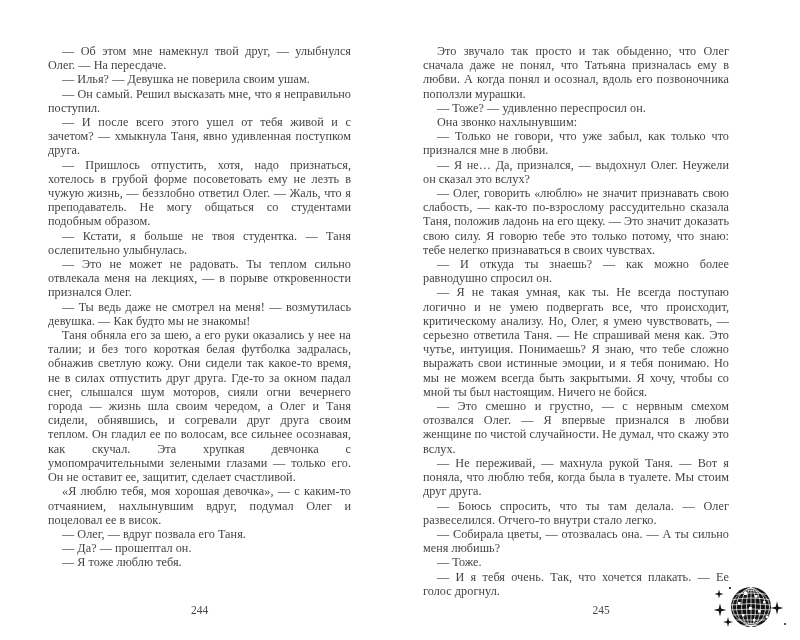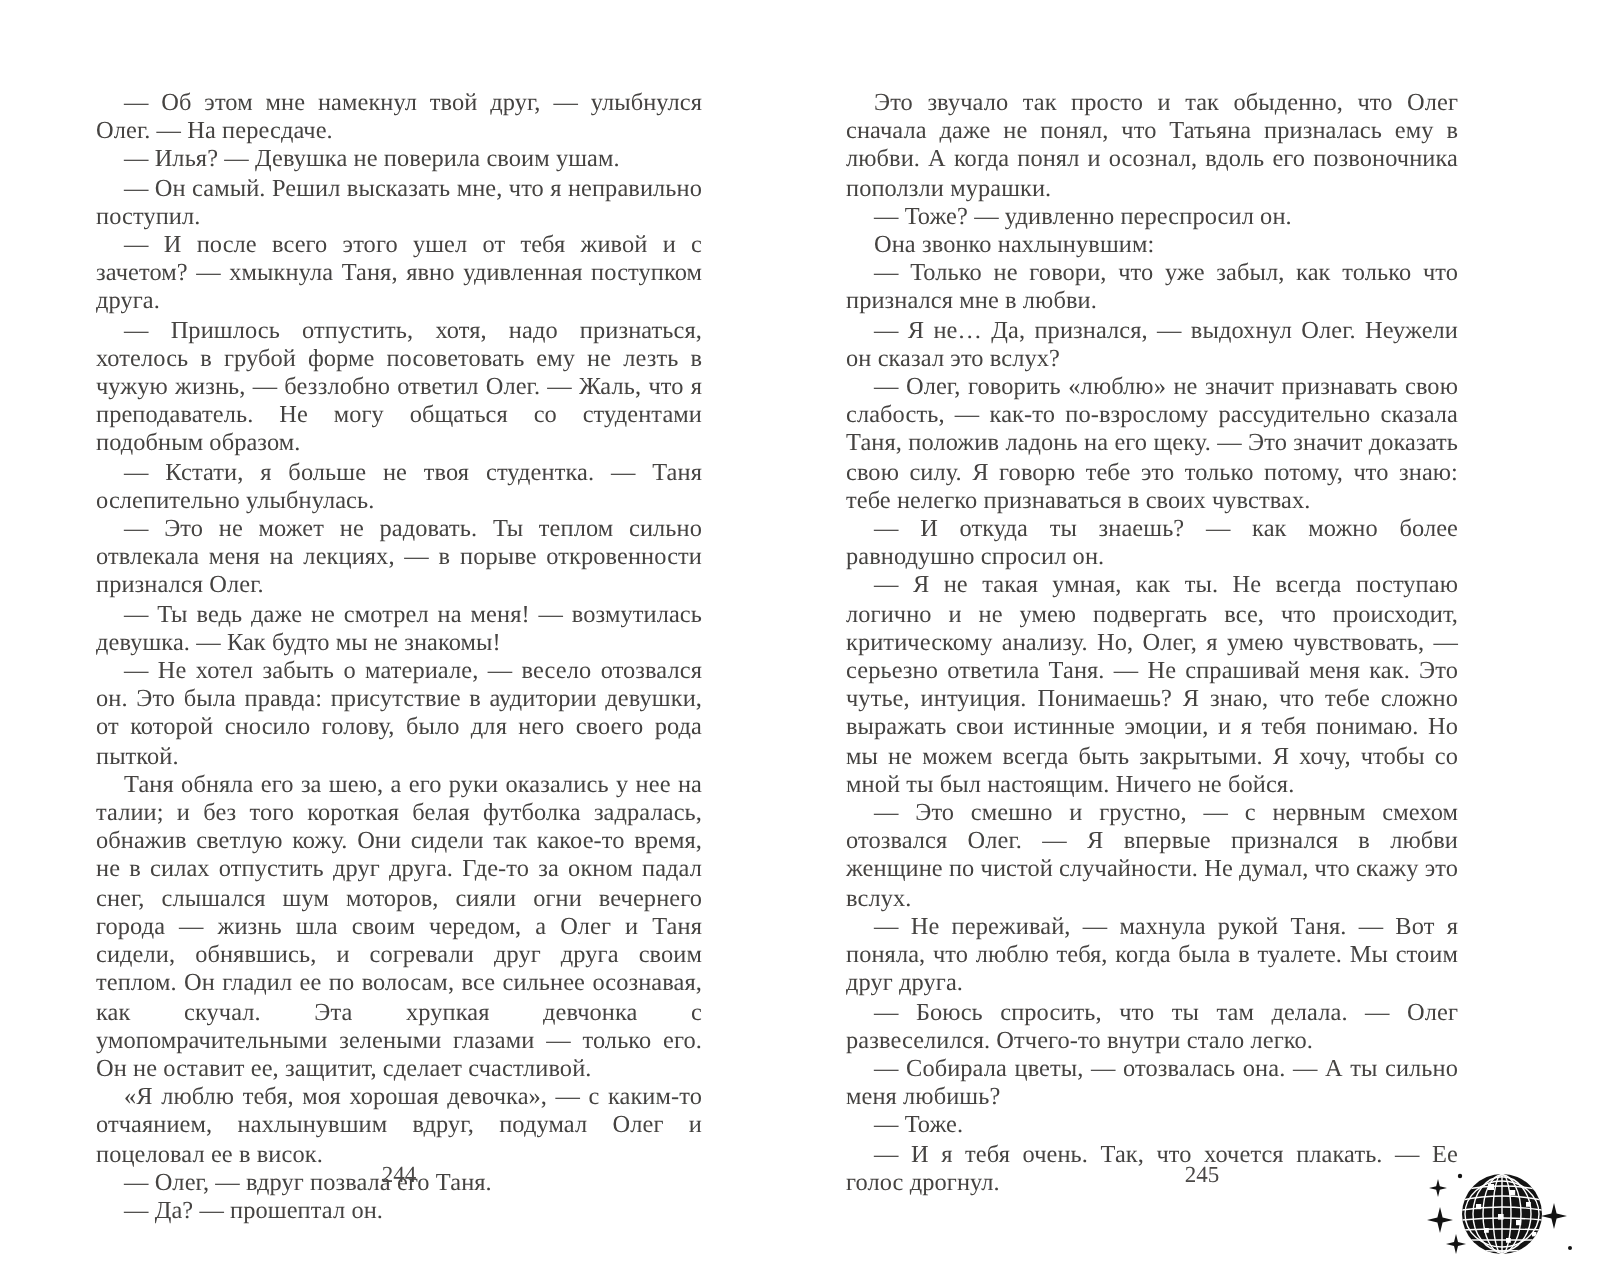--- a/index.html
+++ b/index.html
@@ -27,21 +27,21 @@
   }
   .page-col-left  { left: 48px;  width: 303px; }
   .page-col-right { left: 423px; width: 306px; }
   p.para {
     margin: 0;
     padding: 0;
     text-indent: 14px;
   }
   .page-number {
     position: absolute;
-    top: 581px;
+    top: 603px;
     font-size: 11.5px;
     line-height: 14px;
     text-align: center;
     color: #4a4846;
   }
   .page-number-left  { left: 48px;  width: 303px; }
   .page-number-right { left: 448px; width: 306px; }
   .chapter-end-ornament {
     position: absolute;
     left: 700px;
@@ -55,25 +55,25 @@
 
 <div class="page-col page-col-left">
     <p class="para" lang="ru">— Об этом мне намекнул твой друг, — улыбнулся Олег. — На пересдаче.</p>
     <p class="para" lang="ru">— Илья? — Девушка не поверила своим ушам.</p>
     <p class="para" lang="ru">— Он самый. Решил высказать мне, что я неправильно поступил.</p>
     <p class="para" lang="ru">— И после всего этого ушел от тебя живой и с зачетом? — хмыкнула Таня, явно удивленная поступком друга.</p>
     <p class="para" lang="ru">— Пришлось отпустить, хотя, надо признаться, хотелось в грубой форме посоветовать ему не лезть в чужую жизнь, — беззлобно ответил Олег. — Жаль, что я преподаватель. Не могу общаться со студентами подобным образом.</p>
     <p class="para" lang="ru">— Кстати, я больше не твоя студентка. — Таня ослепительно улыбнулась.</p>
     <p class="para" lang="ru">— Это не может не радовать. Ты теплом сильно отвлекала меня на лекциях, — в порыве откровенности признался Олег.</p>
     <p class="para" lang="ru">— Ты ведь даже не смотрел на меня! — возмутилась девушка. — Как будто мы не знакомы!</p>
-    <p class="para" lang="ru">— Не хотел забыть о материале, — весело отозвался он. Это была правда: присутствие в аудитории девушки, от которой сносило голову, было для него своего рода пыткой.</p>
     <p class="para" lang="ru">Таня обняла его за шею, а его руки оказались у нее на талии; и без того короткая белая футболка задралась, обнажив светлую кожу. Они сидели так какое-то время, не в силах отпустить друг друга. Где-то за окном падал снег, слышался шум моторов, сияли огни вечернего города — жизнь шла своим чередом, а Олег и Таня сидели, обнявшись, и согревали друг друга своим теплом. Он гладил ее по волосам, все сильнее осознавая, как скучал. Эта хрупкая девчонка с умопомрачительными зелеными глазами — только его. Он не оставит ее, защитит, сделает счастливой.</p>
     <p class="para" lang="ru">«Я люблю тебя, моя хорошая девочка», — с каким-то отчаянием, нахлынувшим вдруг, подумал Олег и поцеловал ее в висок.</p>
     <p class="para" lang="ru">— Олег, — вдруг позвала его Таня.</p>
     <p class="para" lang="ru">— Да? — прошептал он.</p>
+    <p class="para" lang="ru">— Я тоже люблю тебя.</p>
   </div>
 
 <div class="page-col page-col-right">
     <p class="para" lang="ru">Это звучало так просто и так обыденно, что Олег сначала даже не понял, что Татьяна призналась ему в любви. А когда понял и осознал, вдоль его позвоночника поползли мурашки.</p>
     <p class="para" lang="ru">— Тоже? — удивленно переспросил он.</p>
     <p class="para" lang="ru">Она звонко нахлынувшим:</p>
     <p class="para" lang="ru">— Только не говори, что уже забыл, как только что признался мне в любви.</p>
     <p class="para" lang="ru">— Я не… Да, признался, — выдохнул Олег. Неужели он сказал это вслух?</p>
     <p class="para" lang="ru">— Олег, говорить «люблю» не значит признавать свою слабость, — как-то по-взрослому рассудительно сказала Таня, положив ладонь на его щеку. — Это значит доказать свою силу. Я говорю тебе это только потому, что знаю: тебе нелегко признаваться в своих чувствах.</p>
     <p class="para" lang="ru">— И откуда ты знаешь? — как можно более равнодушно спросил он.</p>

